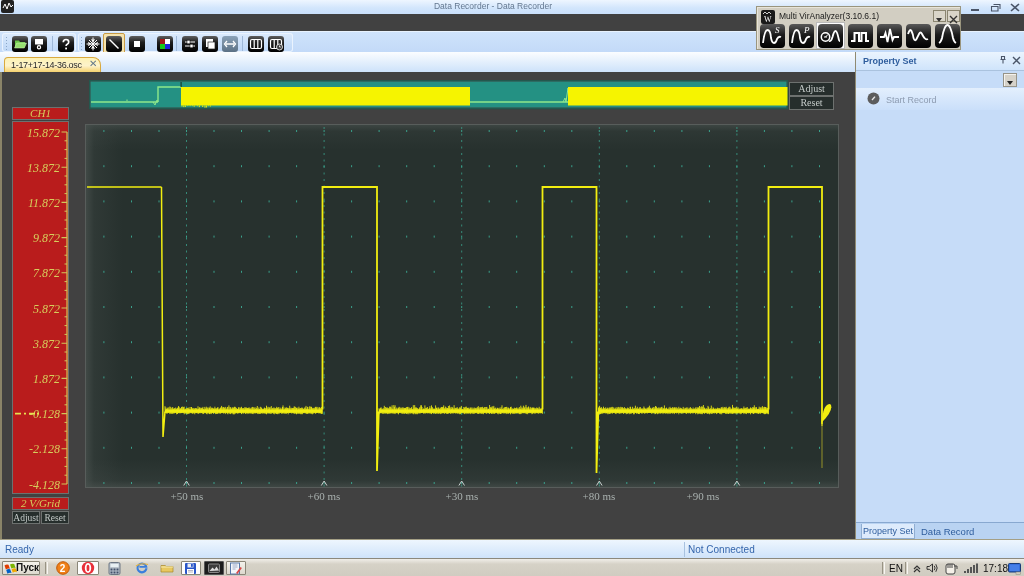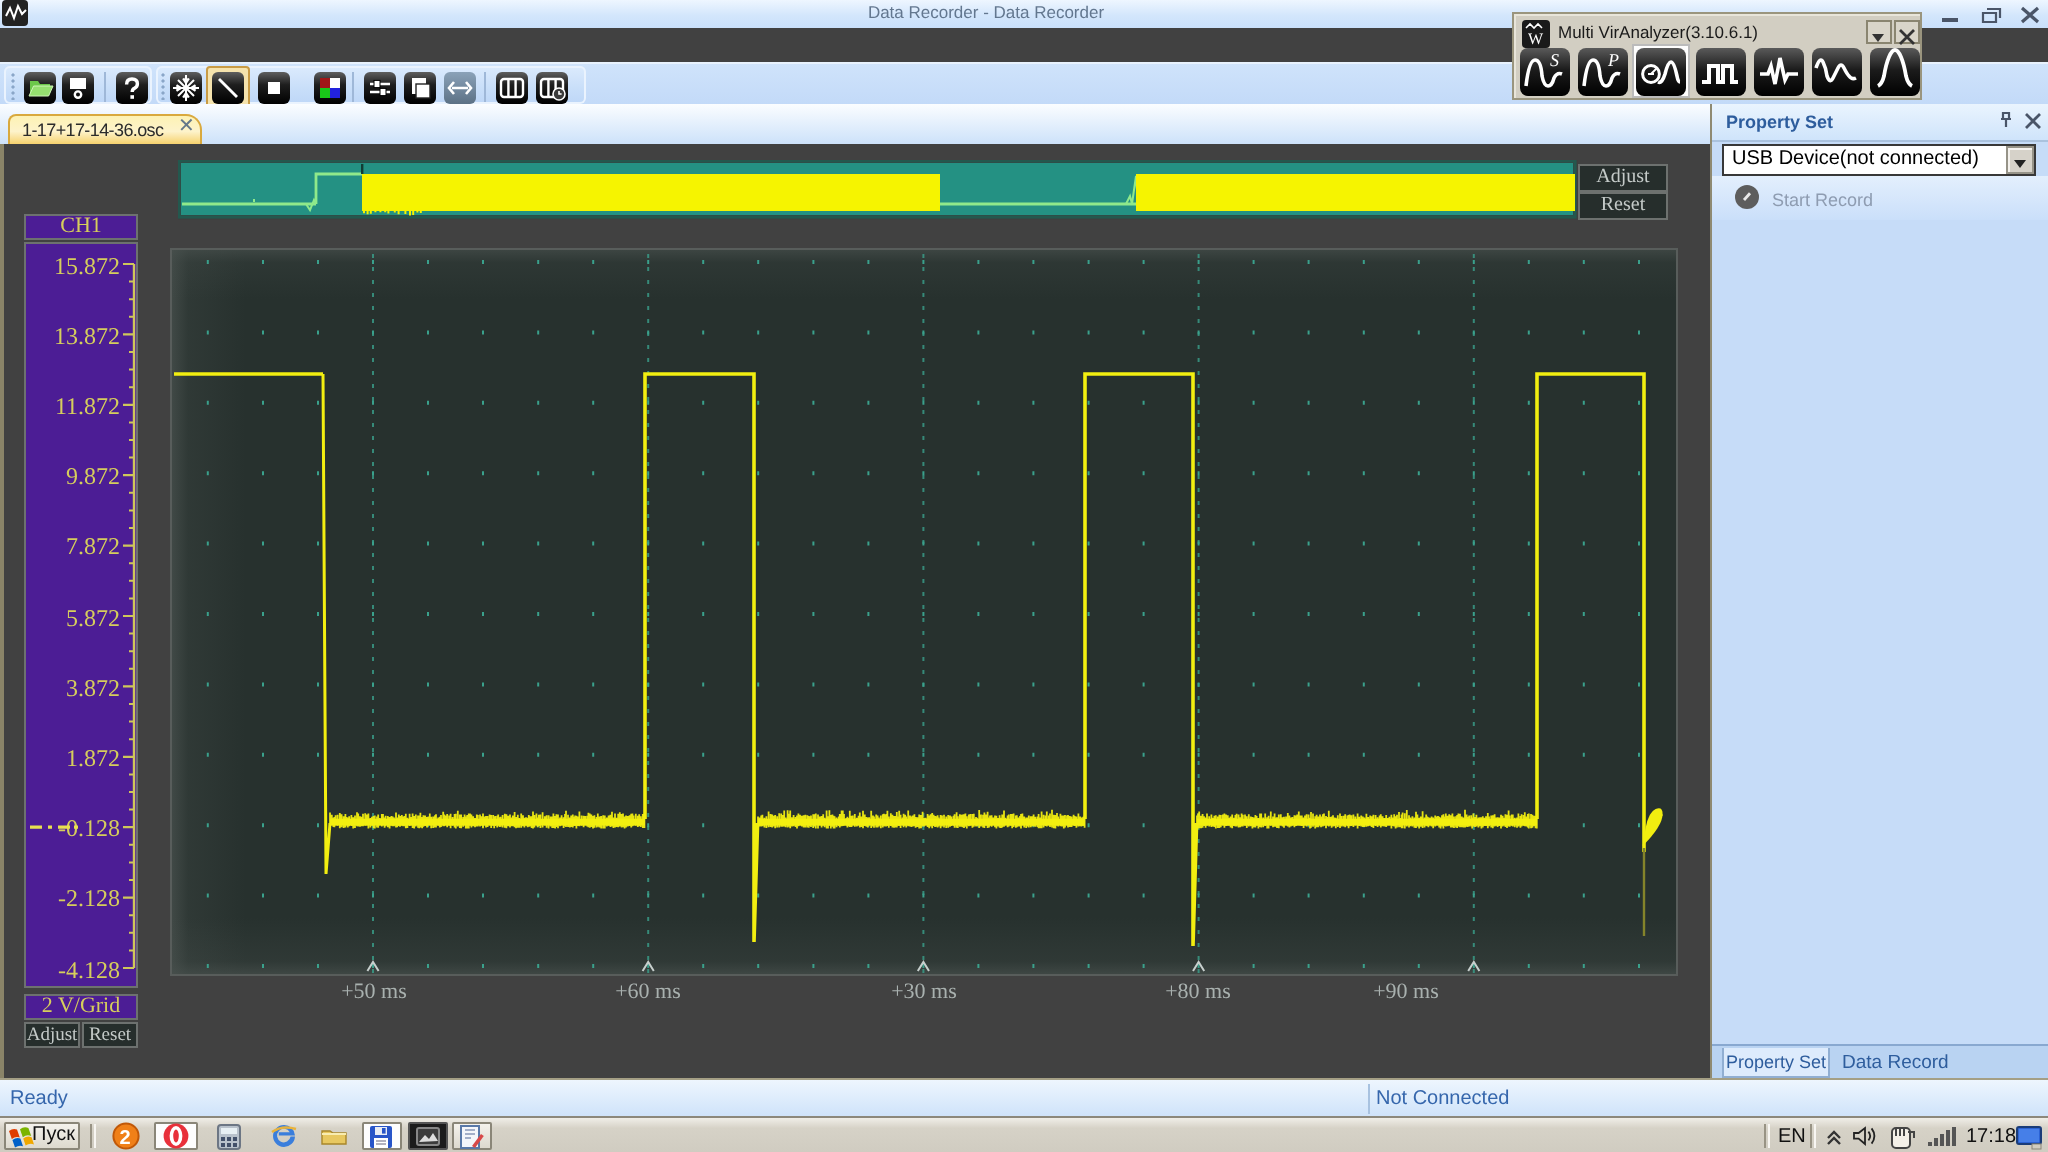--- a/index.html
+++ b/index.html
@@ -20,21 +20,21 @@
   background-image:radial-gradient(circle,#8aa6c8 35%,transparent 40%); background-size:3px 3px; }
 #tabbar { left:0; top:52px; width:855px; height:20px; background:linear-gradient(#fbfdff,#cde2fa); }
 #tab { left:4px; top:57px; width:97px; height:15px; border-radius:4px 8px 0 0;
   background:linear-gradient(#fdf2b4,#fdf3cb 55%,#f6d26e); border:1px solid #d9a93e; border-bottom:none;
   font-size:9px; letter-spacing:-0.3px; color:#2b2b2b; text-align:left; padding-left:6px; line-height:15px; }
 #tabx { left:89px; top:59px; width:11px; height:11px; color:#64788a; font-size:10px; line-height:10px; }
 
 
 #content { left:0; top:72px; width:855px; height:467px; background:#414141; }
 #lborder { left:0; top:72px; width:2px; height:467px; background:#8a8468; }
-.box { position:absolute; background:#4c1d95; border:1px solid #6d716f; }
+.box { position:absolute; background:#b91c1c; border:1px solid #6d716f;font-style:italic; }
 .ytext { color:#d6ce5c; font-family:"Liberation Serif",serif; font-size:12px; }
 .slab { position:absolute; right:8px; height:13px; color:#d6ce5c;
   font-family:"Liberation Serif",serif; font-size:12px; }
 .xlab { position:absolute; top:0; width:60px; text-align:center; color:#a9b1af;
   font-family:"Liberation Serif",serif; font-size:11px; }
 .gbtn { position:absolute; background:#262e2c; border:1px solid #6d716f; color:#c4cac8;
   font-family:"Liberation Serif",serif; font-size:10px; text-align:center; }
 
 
 #rpanel { left:855px; top:52px; width:169px; height:487px; background:#c6dcf8; border-left:1px solid #8f8a72; }
@@ -268,21 +268,20 @@
 <div class="xlab" style="left:484px">+80 ms</div>
 <div class="xlab" style="left:588px">+90 ms</div>
     </div>
 
 <div class="abs" id="rpanel"></div>
 <div class="abs" id="rphead">Property Set</div>
 <svg class="abs" style="left:998px;top:56px" width="24" height="10">
  <path d="M2.5 3.5h5M5 3.5v4M3.5 0.5h3v3h-3z" stroke="#4a5568" stroke-width="1.1" fill="none"></path>
  <path d="M15 1l7 7 M22 1l-7 7" stroke="#4a5568" stroke-width="1.4"></path>
 </svg>
-<div class="abs" id="combo">USB Device(not connected)</div>
 <div class="abs" id="combobtn"><svg width="12" height="12">
         <path d="M3 5l3 4 3-4z" fill="#222"></path>
       </svg></div>
 <div class="abs" id="srrow"></div>
 <svg class="abs" style="left:867px;top:92px" width="14" height="14">
  <circle cx="6.5" cy="6.5" r="6" fill="#5d5d5d"></circle>
  <path d="M5 8l3-3.4" stroke="#e8e8e8" stroke-width="1.4"></path>
 </svg>
 <div class="abs" id="srtext">Start Record</div>
 <div class="abs" id="rtabs"></div>
@@ -296,21 +295,21 @@
 </div>
 
 <div class="abs" id="taskbar">
       <div class="tkbtn" style="left:2px;width:38px"></div>
 <svg class="abs" style="left:4px;top:3px" width="13" height="12">
 <path d="M0.5 3.5q2-1.5 4-0.7l1.4 4q-2-0.8-4 0.7z" fill="#e03c00"></path>
 <path d="M6 2.6q2-1.5 4.2-0.6l1.4 4q-2.2-0.9-4.2 0.6z" fill="#7bb400"></path>
 <path d="M2.2 8q2-1.5 4-0.7l1.3 3.8q-2-0.8-4 0.7z" fill="#0060c8"></path>
 <path d="M7.6 7.2q2-1.5 4.2-0.6l1.2 3.6q-2.2-0.9-4.2 0.6z" fill="#f0a800"></path>
       </svg>
-<div class="abs" style="left:16px;top:3px;font-size:10px;font-weight:normal;color:#111">Пуск</div>
+<div class="abs" style="left:16px;top:3px;font-size:10px;font-weight:bold;color:#111">Пуск</div>
 <div class="abs" style="left:45px;top:3px;width:1px;height:12px;background:#989384"></div>
 <div class="abs" style="left:47px;top:3px;width:1px;height:12px;background:#f8f6f2"></div>
 <svg class="abs" style="left:56px;top:2px" width="14" height="14">
         <circle cx="7" cy="7" r="6.3" fill="#f08018"></circle>
         <circle cx="7" cy="7" r="6.3" fill="none" stroke="#c05808"></circle>
         <text x="3.7" y="11" font-size="10" font-weight="bold" fill="#fff" font-family="Liberation Sans">2</text>
       </svg>
 <div class="tkbtn" style="left:77px;width:22px;background:#fdfdfd"></div>
 <svg class="abs" style="left:81px;top:2px" width="14" height="14">
         <circle cx="7" cy="7" r="6.2" fill="#e8303a"></circle>

